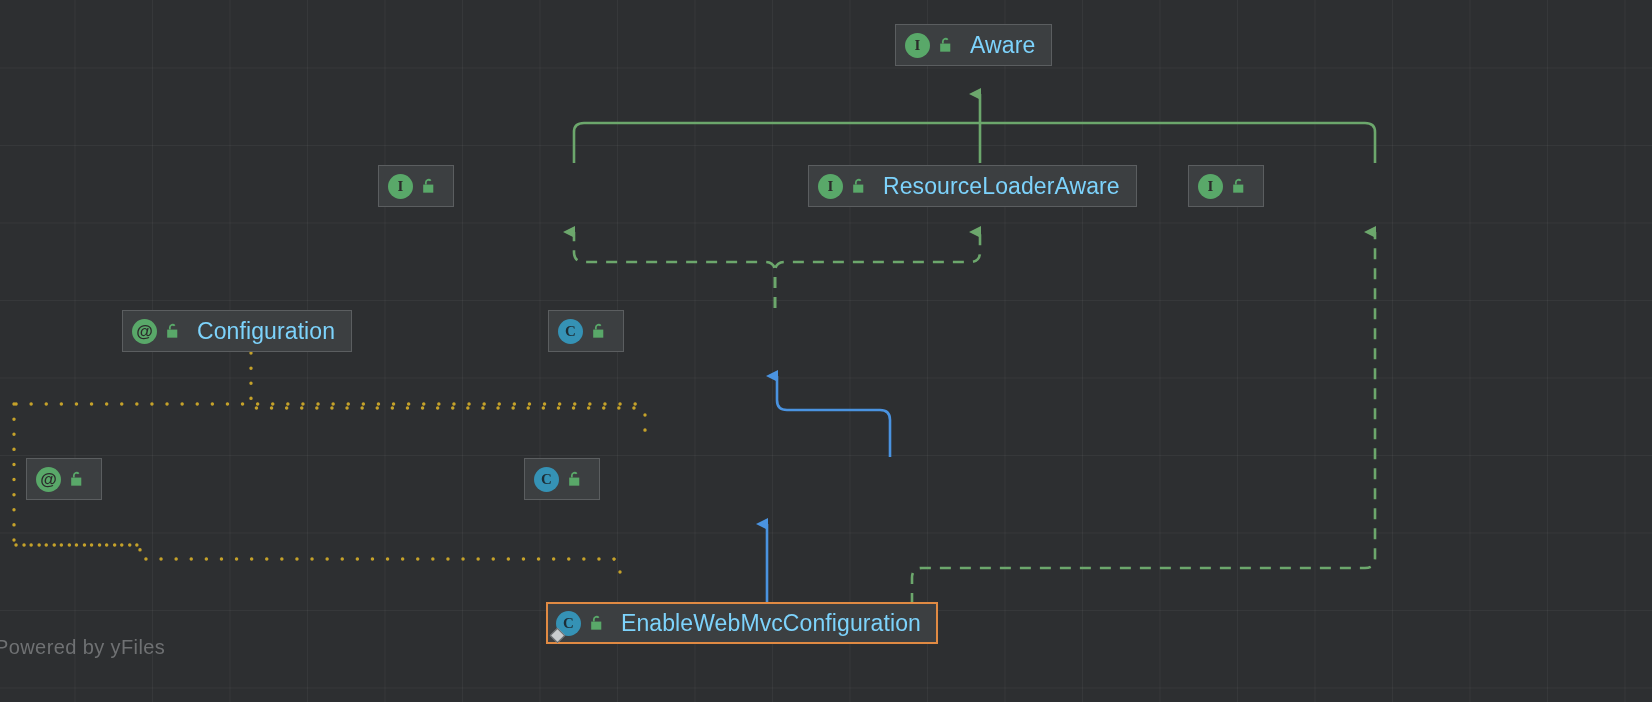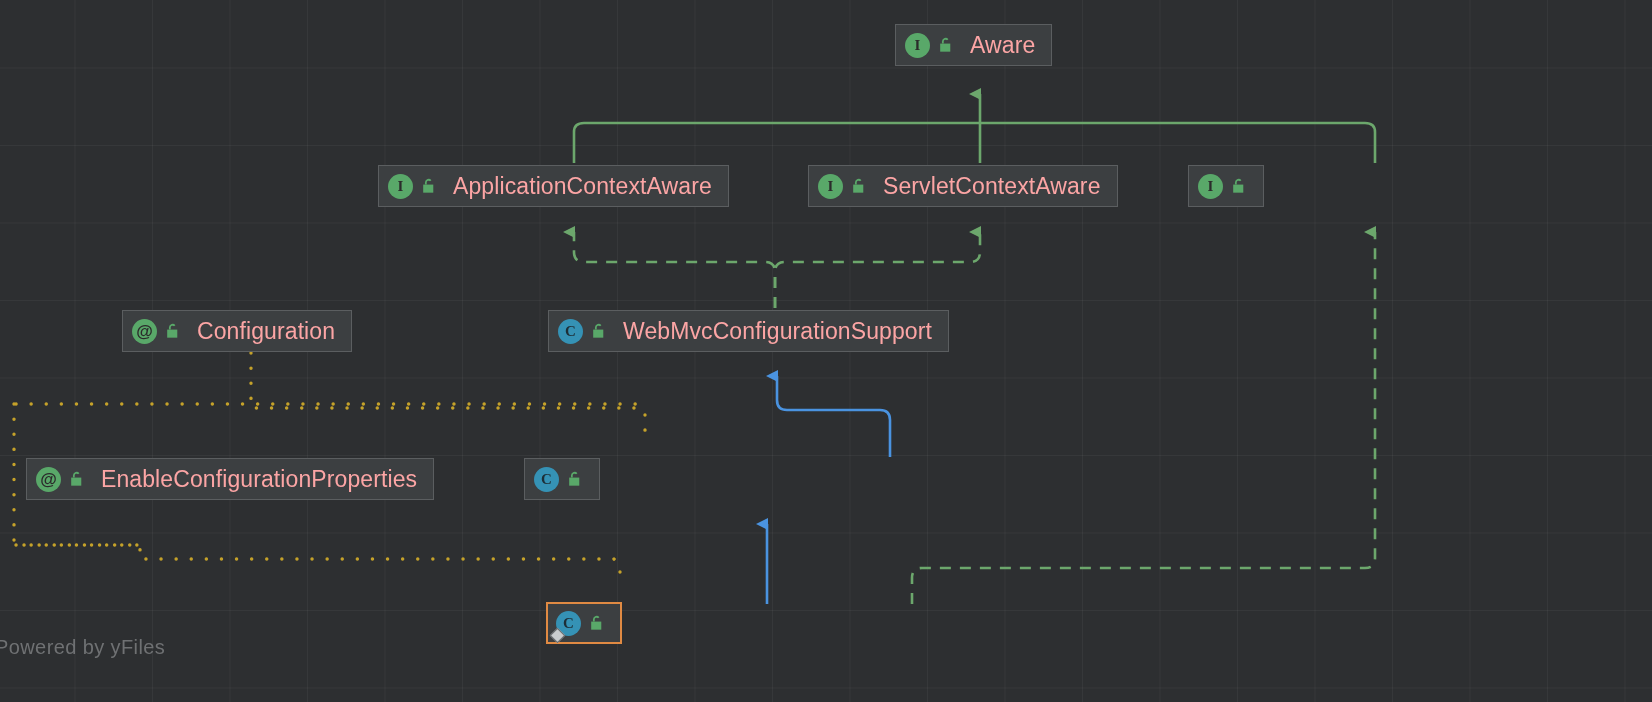--- a/index.html
+++ b/index.html
@@ -59,21 +59,21 @@
     left: -4px; bottom: -5px;
     width: 11px; height: 11px;
     background: #c9ccce;
     border: 1px solid #6a6d6f;
     transform: rotate(45deg);
   }
 
   .node-label {
     margin-left: 16px;
     font-size: 23px;
-    color: #fca5a5;
+    color: #7dd3fc;
     letter-spacing: 0.1px;
   }
 
   
   #watermark {
     position: absolute;
     left: -5px; top: 636px;
     font-size: 20px;
     color: #6f7173;
     letter-spacing: 0.4px;
@@ -131,32 +131,31 @@
   </div>
 
   <div class="node" style="left:378px; top:165px;">
     <span class="node-badges">
       <span class="kind-icon iface">I</span>
       <svg class="lock-icon" viewBox="0 0 16 16">
         <path d="M5.5 6.2 V4.0 a2.6 2.6 0 0 1 4.6 -1.4" fill="none" stroke="#59a869" stroke-width="1.7"></path>
         <rect x="3" y="6.2" width="9.5" height="7.6" fill="#59a869"></rect>
       </svg>
     </span>
-    <span class="node-label">ApplicationContextAware</span>
   </div>
 
   <div class="node" style="left:808px; top:165px;">
     <span class="node-badges">
       <span class="kind-icon iface">I</span>
       <svg class="lock-icon" viewBox="0 0 16 16">
         <path d="M5.5 6.2 V4.0 a2.6 2.6 0 0 1 4.6 -1.4" fill="none" stroke="#59a869" stroke-width="1.7"></path>
         <rect x="3" y="6.2" width="9.5" height="7.6" fill="#59a869"></rect>
       </svg>
     </span>
-    <span class="node-label">ServletContextAware</span>
+    <span class="node-label">ResourceLoaderAware</span>
   </div>
 
   <div class="node" style="left:1188px; top:165px;">
     <span class="node-badges">
       <span class="kind-icon iface">I</span>
       <svg class="lock-icon" viewBox="0 0 16 16">
         <path d="M5.5 6.2 V4.0 a2.6 2.6 0 0 1 4.6 -1.4" fill="none" stroke="#59a869" stroke-width="1.7"></path>
         <rect x="3" y="6.2" width="9.5" height="7.6" fill="#59a869"></rect>
       </svg>
     </span>
@@ -174,32 +173,30 @@
   </div>
 
   <div class="node" style="left:548px; top:310px;">
     <span class="node-badges">
       <span class="kind-icon cls">C</span>
       <svg class="lock-icon" viewBox="0 0 16 16">
         <path d="M5.5 6.2 V4.0 a2.6 2.6 0 0 1 4.6 -1.4" fill="none" stroke="#59a869" stroke-width="1.7"></path>
         <rect x="3" y="6.2" width="9.5" height="7.6" fill="#59a869"></rect>
       </svg>
     </span>
-    <span class="node-label">WebMvcConfigurationSupport</span>
   </div>
 
   <div class="node" style="left:26px; top:458px;">
     <span class="node-badges">
       <span class="kind-icon anno">@</span>
       <svg class="lock-icon" viewBox="0 0 16 16">
         <path d="M5.5 6.2 V4.0 a2.6 2.6 0 0 1 4.6 -1.4" fill="none" stroke="#59a869" stroke-width="1.7"></path>
         <rect x="3" y="6.2" width="9.5" height="7.6" fill="#59a869"></rect>
       </svg>
     </span>
-    <span class="node-label">EnableConfigurationProperties</span>
   </div>
 
   <div class="node" style="left:524px; top:458px;">
     <span class="node-badges">
       <span class="kind-icon cls">C</span>
       <svg class="lock-icon" viewBox="0 0 16 16">
         <path d="M5.5 6.2 V4.0 a2.6 2.6 0 0 1 4.6 -1.4" fill="none" stroke="#59a869" stroke-width="1.7"></path>
         <rect x="3" y="6.2" width="9.5" height="7.6" fill="#59a869"></rect>
       </svg>
     </span>
@@ -207,17 +204,18 @@
 
   <div class="node selected" style="left:546px; top:602px;">
     <span class="node-badges">
       <span class="kind-icon cls">C</span>
       <span class="diamond-badge"></span>
       <svg class="lock-icon" viewBox="0 0 16 16">
         <path d="M5.5 6.2 V4.0 a2.6 2.6 0 0 1 4.6 -1.4" fill="none" stroke="#59a869" stroke-width="1.7"></path>
         <rect x="3" y="6.2" width="9.5" height="7.6" fill="#59a869"></rect>
       </svg>
     </span>
+    <span class="node-label">EnableWebMvcConfiguration</span>
   </div>
 
   <div id="watermark">Powered by yFiles</div>
 
 </div>
 
 </body></html>

